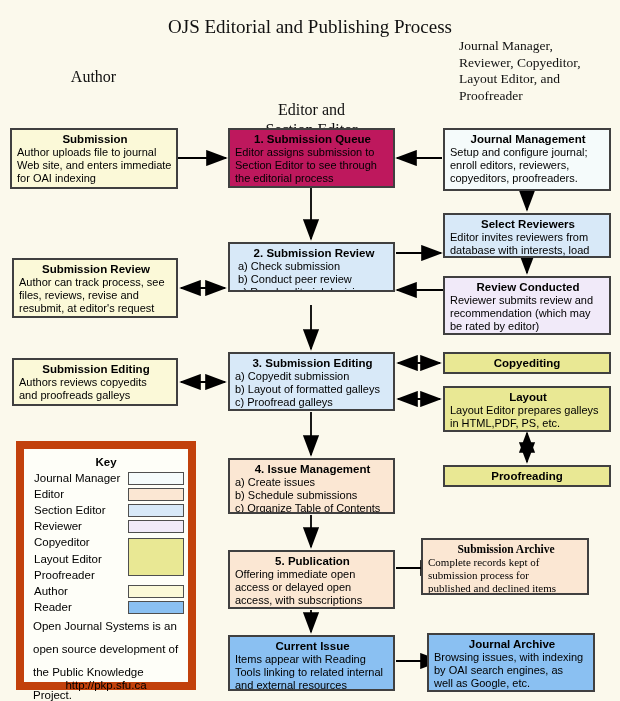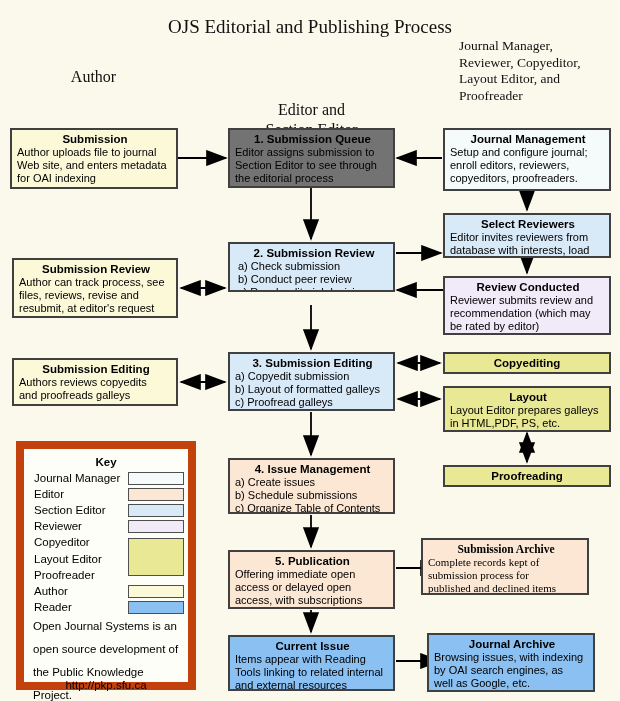--- a/index.html
+++ b/index.html
@@ -74,36 +74,36 @@
     <line x1="527" y1="433" x2="527" y2="462" marker-start="url(#arrow)" marker-end="url(#arrow)"></line>
     <line x1="311" y1="515" x2="311" y2="547" marker-end="url(#arrow)"></line>
     <line x1="396" y1="568" x2="440" y2="568" marker-end="url(#arrow)"></line>
     <line x1="311" y1="610" x2="311" y2="632" marker-end="url(#arrow)"></line>
     <line x1="396" y1="661" x2="440" y2="661" marker-end="url(#arrow)"></line>
   </svg>
 
   <div class="box" style="left: 10px; top: 128px; width: 168px; height: 61px; background-color: rgb(251, 249, 216);">
     <div class="box-title">Submission</div>
     <div class="box-body">Author uploads file to journal
-Web site, and enters metadata
+Web site, and enters immediate
 for OAI indexing</div>
   </div>
   <div class="box" style="left: 12px; top: 258px; width: 166px; height: 60px; background-color: rgb(251, 249, 216);">
     <div class="box-title">Submission Review</div>
     <div class="box-body">Author can track process, see
 files, reviews, revise and
 resubmit, at editor's request</div>
   </div>
   <div class="box" style="left: 12px; top: 358px; width: 166px; height: 48px; background-color: rgb(251, 249, 216);">
     <div class="box-title">Submission Editing</div>
     <div class="box-body">Authors reviews copyedits
 and proofreads galleys</div>
   </div>
 
-  <div class="box" style="left: 228px; top: 128px; width: 167px; height: 60px; background-color: #737373;">
+  <div class="box" style="left: 228px; top: 128px; width: 167px; height: 60px; background-color: #be185d;">
     <div class="box-title">1. Submission Queue</div>
     <div class="box-body">Editor assigns submission to
 Section Editor to see through
 the editorial process</div>
   </div>
   <div class="box" style="left: 228px; top: 242px; width: 167px; height: 50px; background-color: rgb(216, 233, 248); padding-left: 8px;">
     <div class="box-title">2. Submission Review</div>
     <div class="box-body">a) Check submission
 b) Conduct peer review
 c) Reach editorial decision</div>

